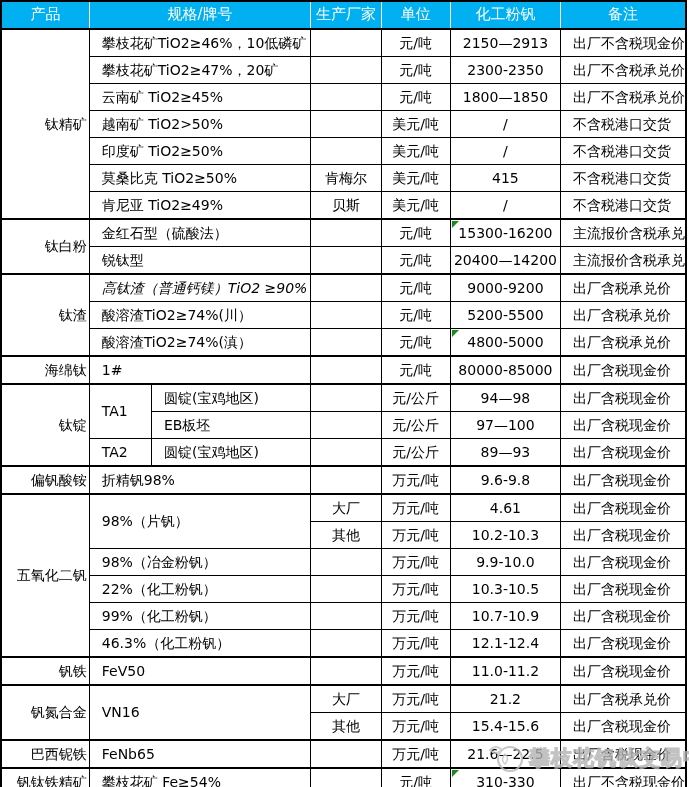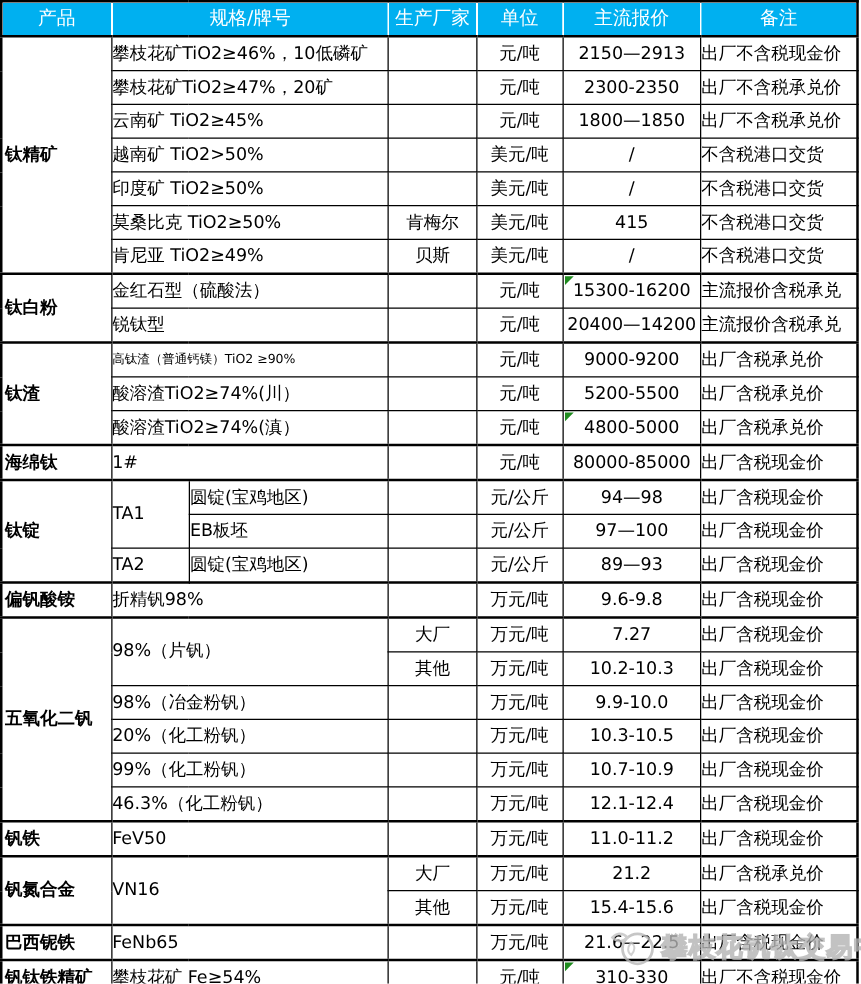--- a/index.html
+++ b/index.html
@@ -4,24 +4,24 @@
 <style>
   html,body{margin:0;padding:0;background:#fff;}
   #screen{position:relative;width:689px;height:787px;background:#fff;overflow:hidden;
           font-family:"DejaVu Sans","Liberation Sans",sans-serif;color:#000;}
   table.price{border-collapse:collapse;table-layout:fixed;width:687px;position:absolute;left:0;top:0;
               border:2px solid #000;}
   td,th{height:26px;padding:0 2px;font-size:14px;line-height:1.05;overflow:hidden;white-space:nowrap;}
   th{background:#00B0F0;color:#fff;border:1px solid #fff;font-weight:normal;font-size:15px;text-align:center;}
   td{border:1px solid #000;}
   tr.g td{border-top:2px solid #000;}
-  td.prod{text-align:left;font-weight:bold;}
-  td.spec,td.form,td.grade,td.remark{text-align:left;padding-left:0;}
+  td.prod{text-align:right;}
+  td.spec,td.form,td.grade,td.remark{text-align:left;padding-left:12px;}
   td.mfr,td.unit,td.price{text-align:center;}
-  td.sm{font-size:10px;}
+  td.sm{font-size:14px;font-style:italic;}
   td.price{position:relative;}
   .tri{position:absolute;left:1px;top:1px;width:0;height:0;
        border-top:7px solid #1e8a1e;border-right:7px solid transparent;}
   #watermark{position:absolute;left:484px;top:740px;display:flex;align-items:center;gap:3px;
              opacity:.8;pointer-events:none;}
   #watermark .wm-text{font-size:21px;font-weight:bold;letter-spacing:1px;color:rgba(255,255,255,0.15);
              -webkit-text-stroke:1.2px #b3b3b3;text-shadow:0 0 1px #c0c0c0;white-space:nowrap;}
 </style>
 </head>
 <body>
@@ -37,21 +37,21 @@
         <col style="width:110px">
         <col style="width:125px">
     </colgroup>
 
     <tbody>
         <tr>
       <th>产品</th>
       <th colspan="2">规格/牌号</th>
       <th>生产厂家</th>
       <th>单位</th>
-      <th>主流报价</th>
+      <th>化工粉钒</th>
       <th>备注</th>
     </tr>
 
     <tr class="g">
       <td class="prod" rowspan="7">钛精矿</td>
       <td class="spec" colspan="2">攀枝花矿TiO2≥46%，10低磷矿</td>
       <td class="mfr"></td>
       <td class="unit">元/吨</td>
       <td class="price">2150—2913</td>
       <td class="remark">出厂不含税现金价</td>
@@ -179,38 +179,38 @@
       <td class="unit">万元/吨</td>
       <td class="price">9.6-9.8</td>
       <td class="remark">出厂含税现金价</td>
     </tr>
 
     <tr class="g">
       <td class="prod" rowspan="6">五氧化二钒</td>
       <td class="spec" colspan="2" rowspan="2">98%（片钒）</td>
       <td class="mfr">大厂</td>
       <td class="unit">万元/吨</td>
-      <td class="price">7.27</td>
+      <td class="price">4.61</td>
       <td class="remark">出厂含税现金价</td>
     </tr>
     <tr>
       <td class="mfr">其他</td>
       <td class="unit">万元/吨</td>
       <td class="price">10.2-10.3</td>
       <td class="remark">出厂含税现金价</td>
     </tr>
     <tr>
       <td class="spec" colspan="2">98%（冶金粉钒）</td>
       <td class="mfr"></td>
       <td class="unit">万元/吨</td>
       <td class="price">9.9-10.0</td>
       <td class="remark">出厂含税现金价</td>
     </tr>
     <tr>
-      <td class="spec" colspan="2">20%（化工粉钒）</td>
+      <td class="spec" colspan="2">22%（化工粉钒）</td>
       <td class="mfr"></td>
       <td class="unit">万元/吨</td>
       <td class="price">10.3-10.5</td>
       <td class="remark">出厂含税现金价</td>
     </tr>
     <tr>
       <td class="spec" colspan="2">99%（化工粉钒）</td>
       <td class="mfr"></td>
       <td class="unit">万元/吨</td>
       <td class="price">10.7-10.9</td>

